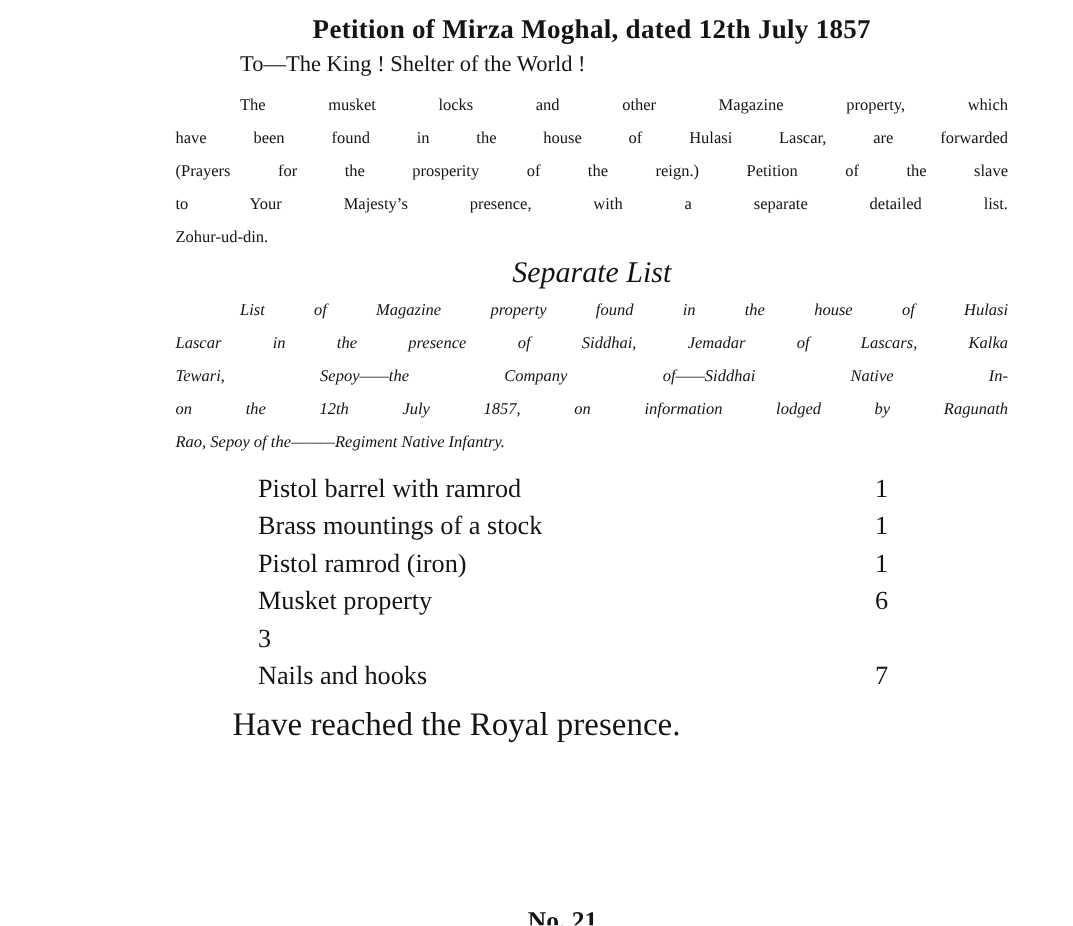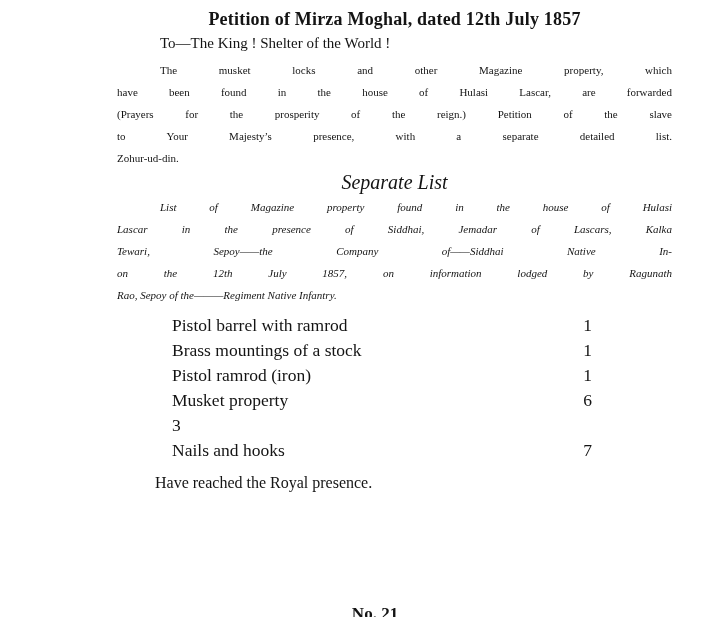--- a/index.html
+++ b/index.html
@@ -65,21 +65,21 @@
   .inv-qty { text-align: right; }
   .autograph {
     margin-top: 11px;
     font-size: 16.5px;
     font-style: italic;
     text-align: center;
     line-height: 22px;
   }
   .closing {
     margin-top: 9px;
-    font-size: 16px;
+    font-size: 22px;
     line-height: 22px;
     padding-left: 38px;
   }
   .footer-frag {
     position: absolute;
     left: 330px;
     top: 604px;
     width: 90px;
     text-align: center;
     font-size: 17px;

